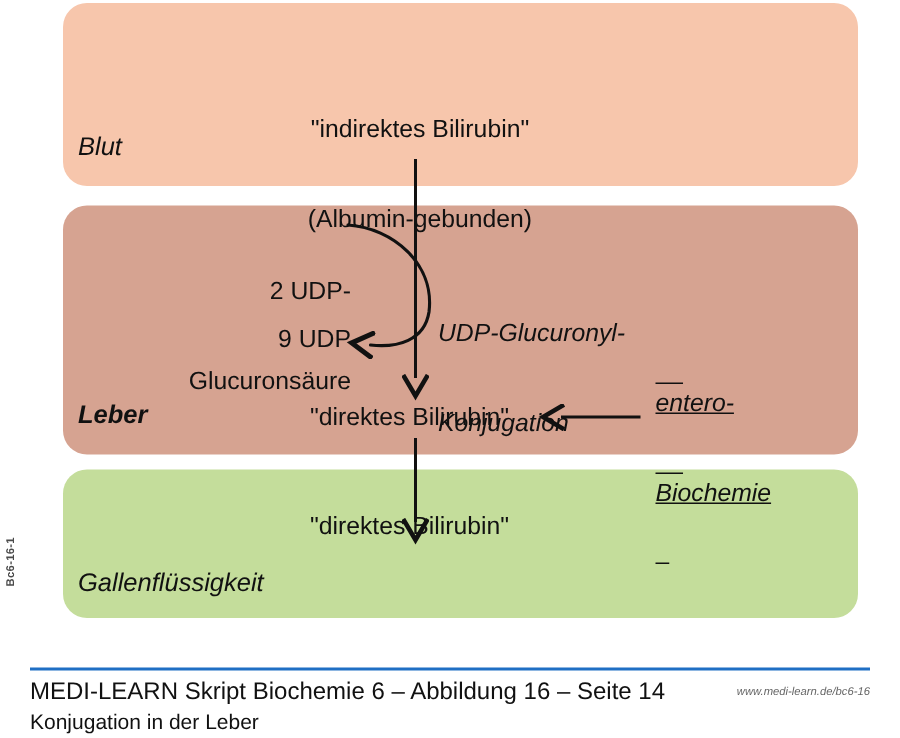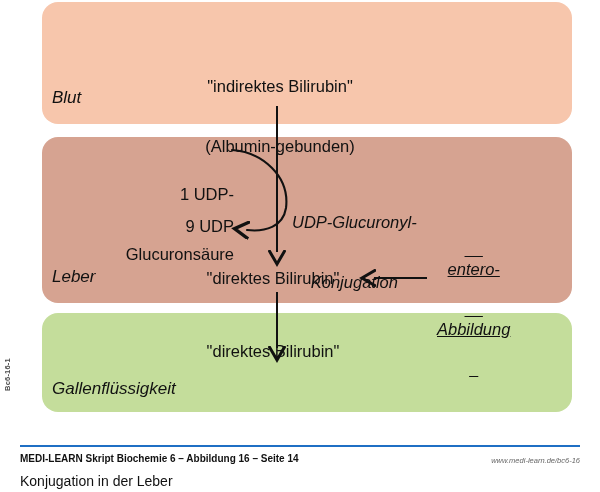--- a/index.html
+++ b/index.html
@@ -45,21 +45,20 @@
     white-space: nowrap;
   }
 
   
   .node {
     position: absolute;
     font-size: 16.5px;
     line-height: 20px;
     color: #111;
     white-space: pre;
-    text-align: center;
   }
   .node.centered { text-align: center; }
   .node.right    { text-align: right; }
   .node.italic   { font-style: italic; }
 
   
   .side-code {
     position: absolute;
     left: -15px;
     top: 370px;
@@ -88,22 +87,22 @@
     left: 20px;
     top: 445px;
     width: 560px;
     height: 2px;
     background: #1f6fc4;
   }
   .footer-title {
     position: absolute;
     left: 20px;
     top: 453px;
-    font-size: 10px;
-    font-weight: bold;
+    font-size: 16px;
+    font-weight: normal;
     color: #111;
     white-space: nowrap;
     text-align: center;
   }
   .footer-sub {
     position: absolute;
     left: 20px;
     top: 473px;
     font-size: 14px;
     font-weight: normal;
@@ -124,44 +123,44 @@
 <body style="background: rgb(255, 255, 255);">
 
 <div id="figure">
 
   <div class="band band-blood" style="background: rgb(247, 198, 172);"></div>
   <div class="band band-liver" style="background: rgb(214, 163, 145);"></div>
   <div class="band band-bile" style="background: rgb(196, 221, 155);"></div>
 
   <div class="compartment-label" style="left:52px; top:88px;">Blut</div>
 
-  <div class="compartment-label" style="left:52px; top:267px;">Leber</div>
+  <div class="compartment-label" style="left:52px; top:267px;font-weight:bold;">Leber</div>
 
   <div class="compartment-label" style="left:52px; top:379px;">Gallenflüssigkeit</div>
 
   <div class="node centered" style="left:140px; top:36px; width:280px;">
     <div>"indirektes Bilirubin"</div>
     <div>(Albumin-gebunden)</div>
   </div>
 
   <div class="node right" style="left:60px; top:144px; width:174px;">
-    <div>1 UDP-</div>
+    <div>2 UDP-</div>
     <div>Glucuronsäure</div>
   </div>
 
   <div class="node right" style="left:60px; top:216px; width:174px;">9 UDP</div>
 
   <div class="node italic" style="left:292px; top:172px;">
     <div>UDP-Glucuronyl-</div>
     <div>Konjugation</div>
   </div>
 
   <div class="node italic" style="left:437px; top:219px;text-decoration:underline;">
     <div>entero-</div>
-    <div>Abbildung</div>
+    <div>Biochemie</div>
   </div>
 
   <div class="node centered" style="left:177px; top:268px; width:192px;">"direktes Bilirubin"</div>
 
   <div class="node centered" style="left:177px; top:341px; width:192px;">"direktes Bilirubin"</div>
 
   <svg id="arrows" viewBox="0 0 600 492">
     <defs>
       <marker id="ah-down" markerWidth="9" markerHeight="9" refX="1.2" refY="4.5" orient="auto" markerUnits="strokeWidth">
         <path d="M0.2,0.4 L7.2,4.5 L0.2,8.6" fill="none" stroke="#111111" stroke-width="1.5" stroke-linecap="butt" stroke-linejoin="miter"></path>

